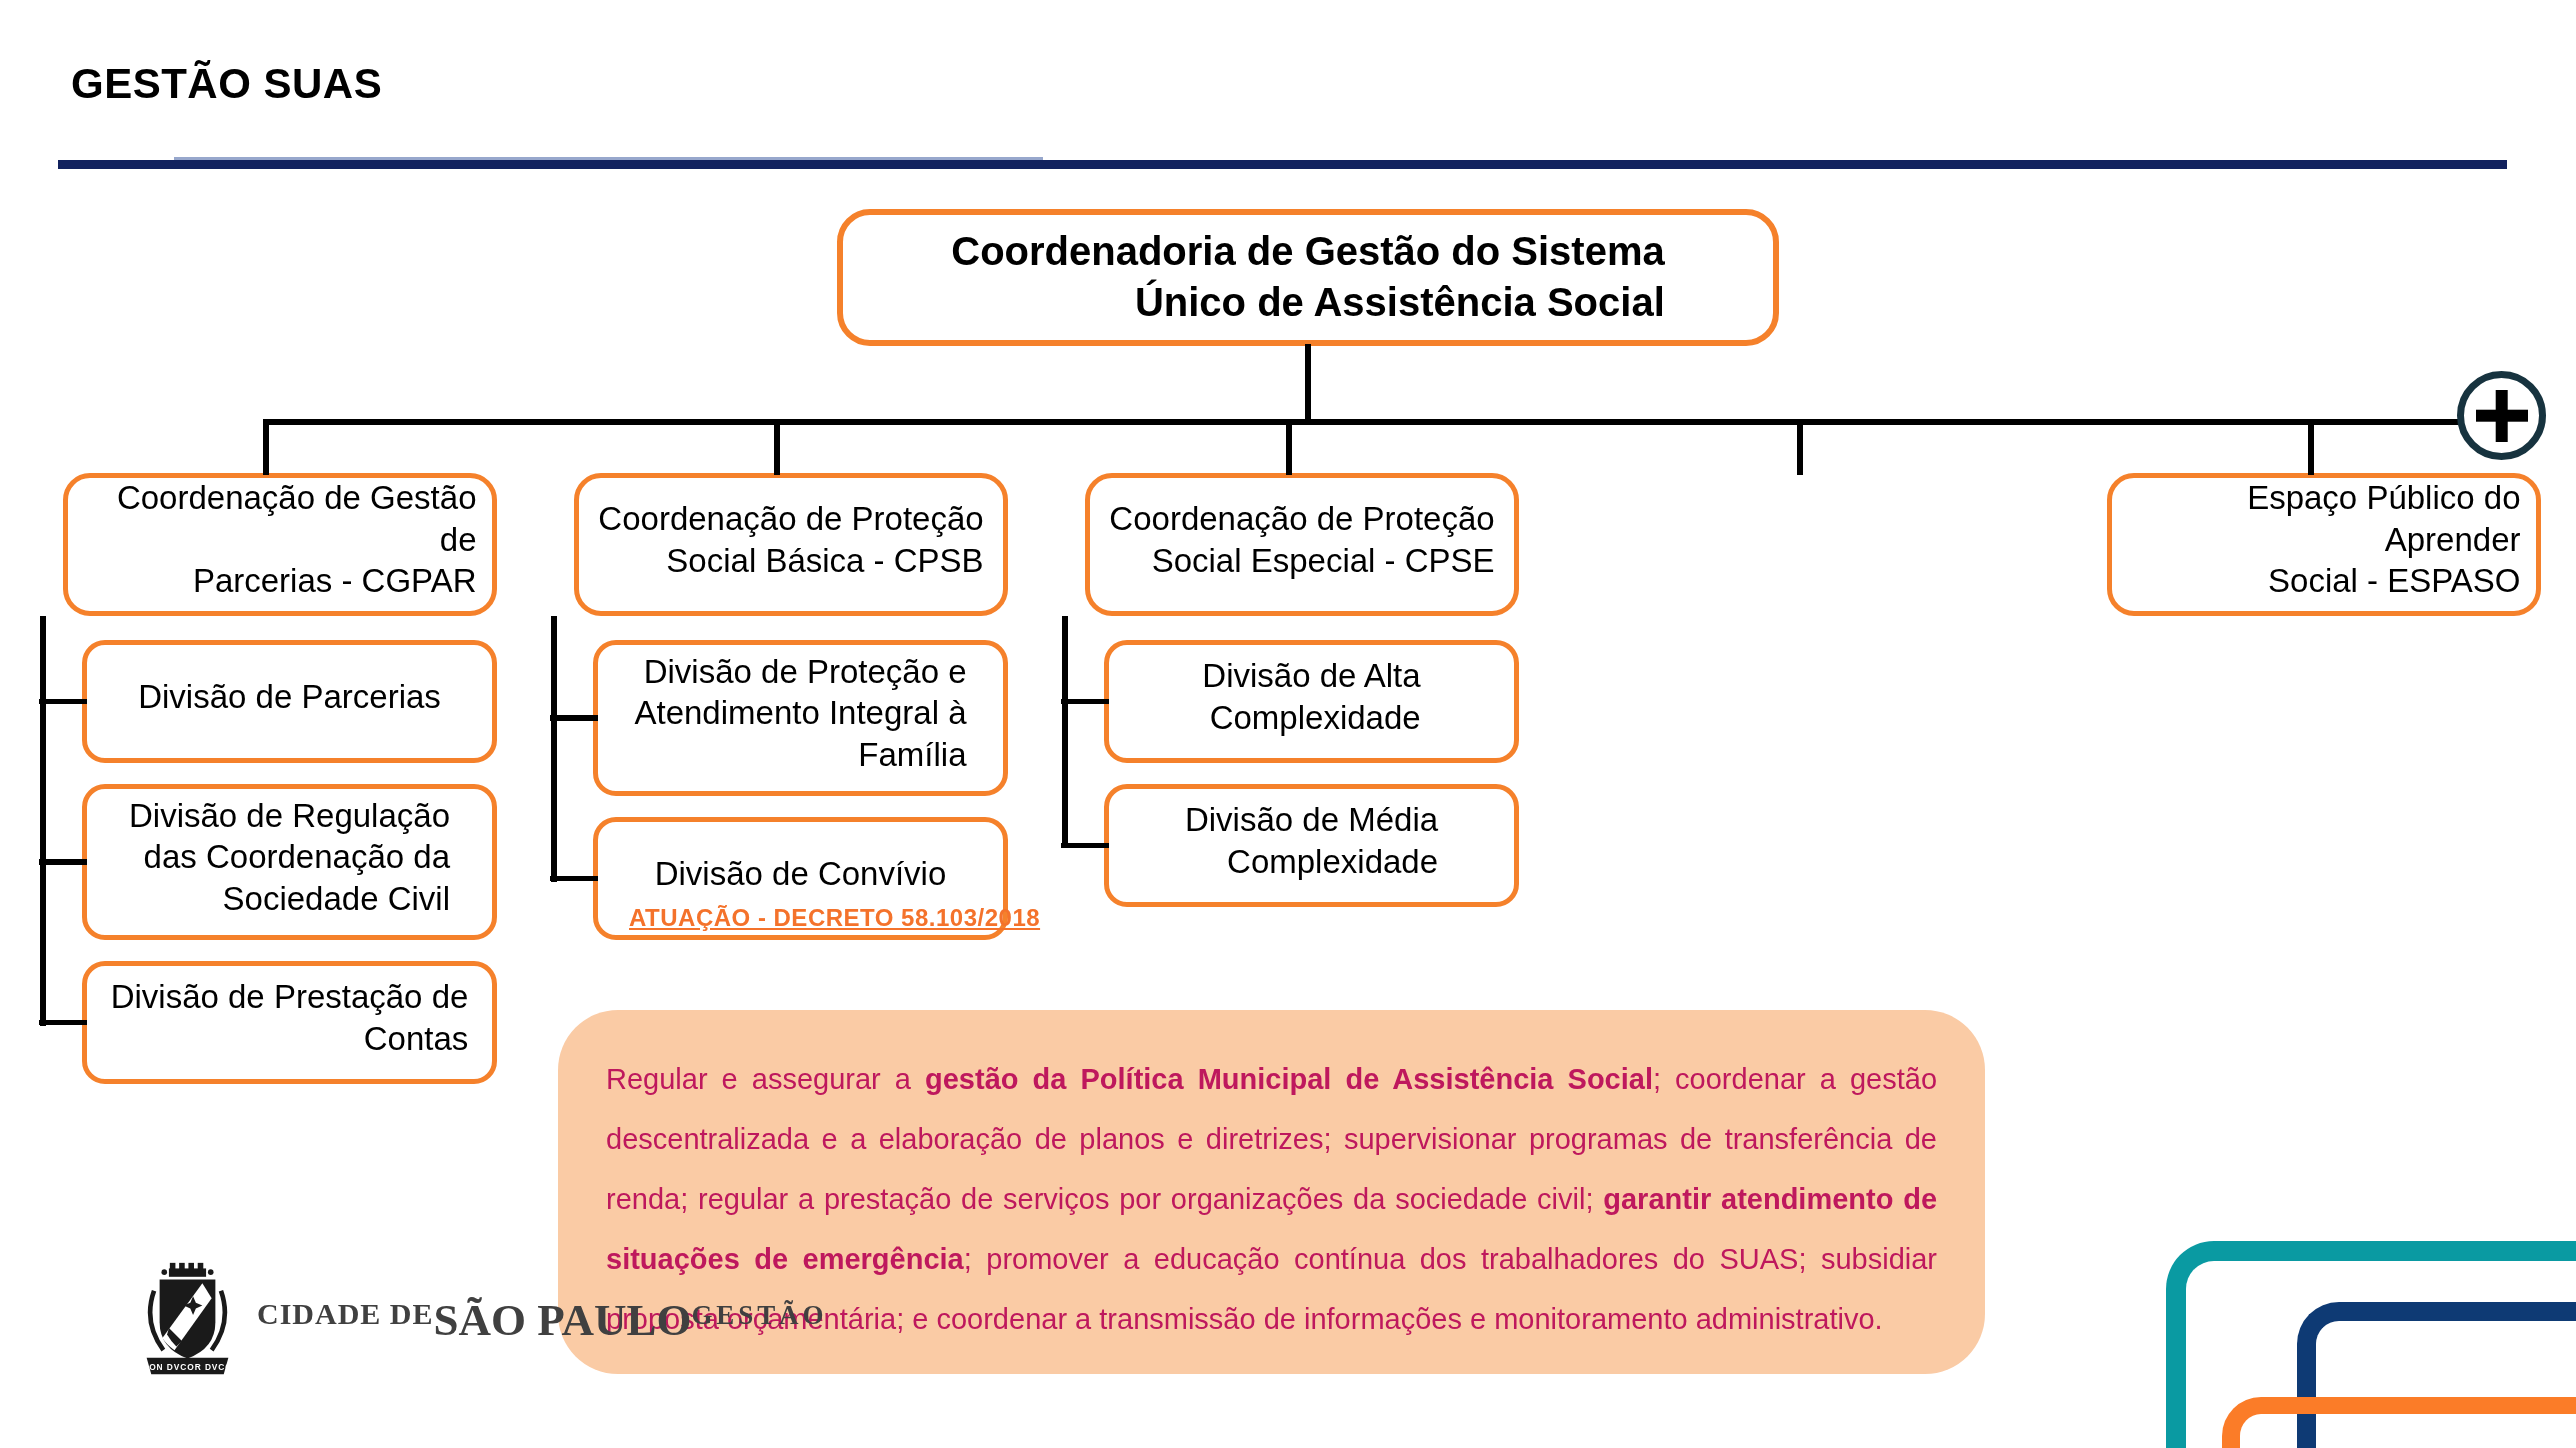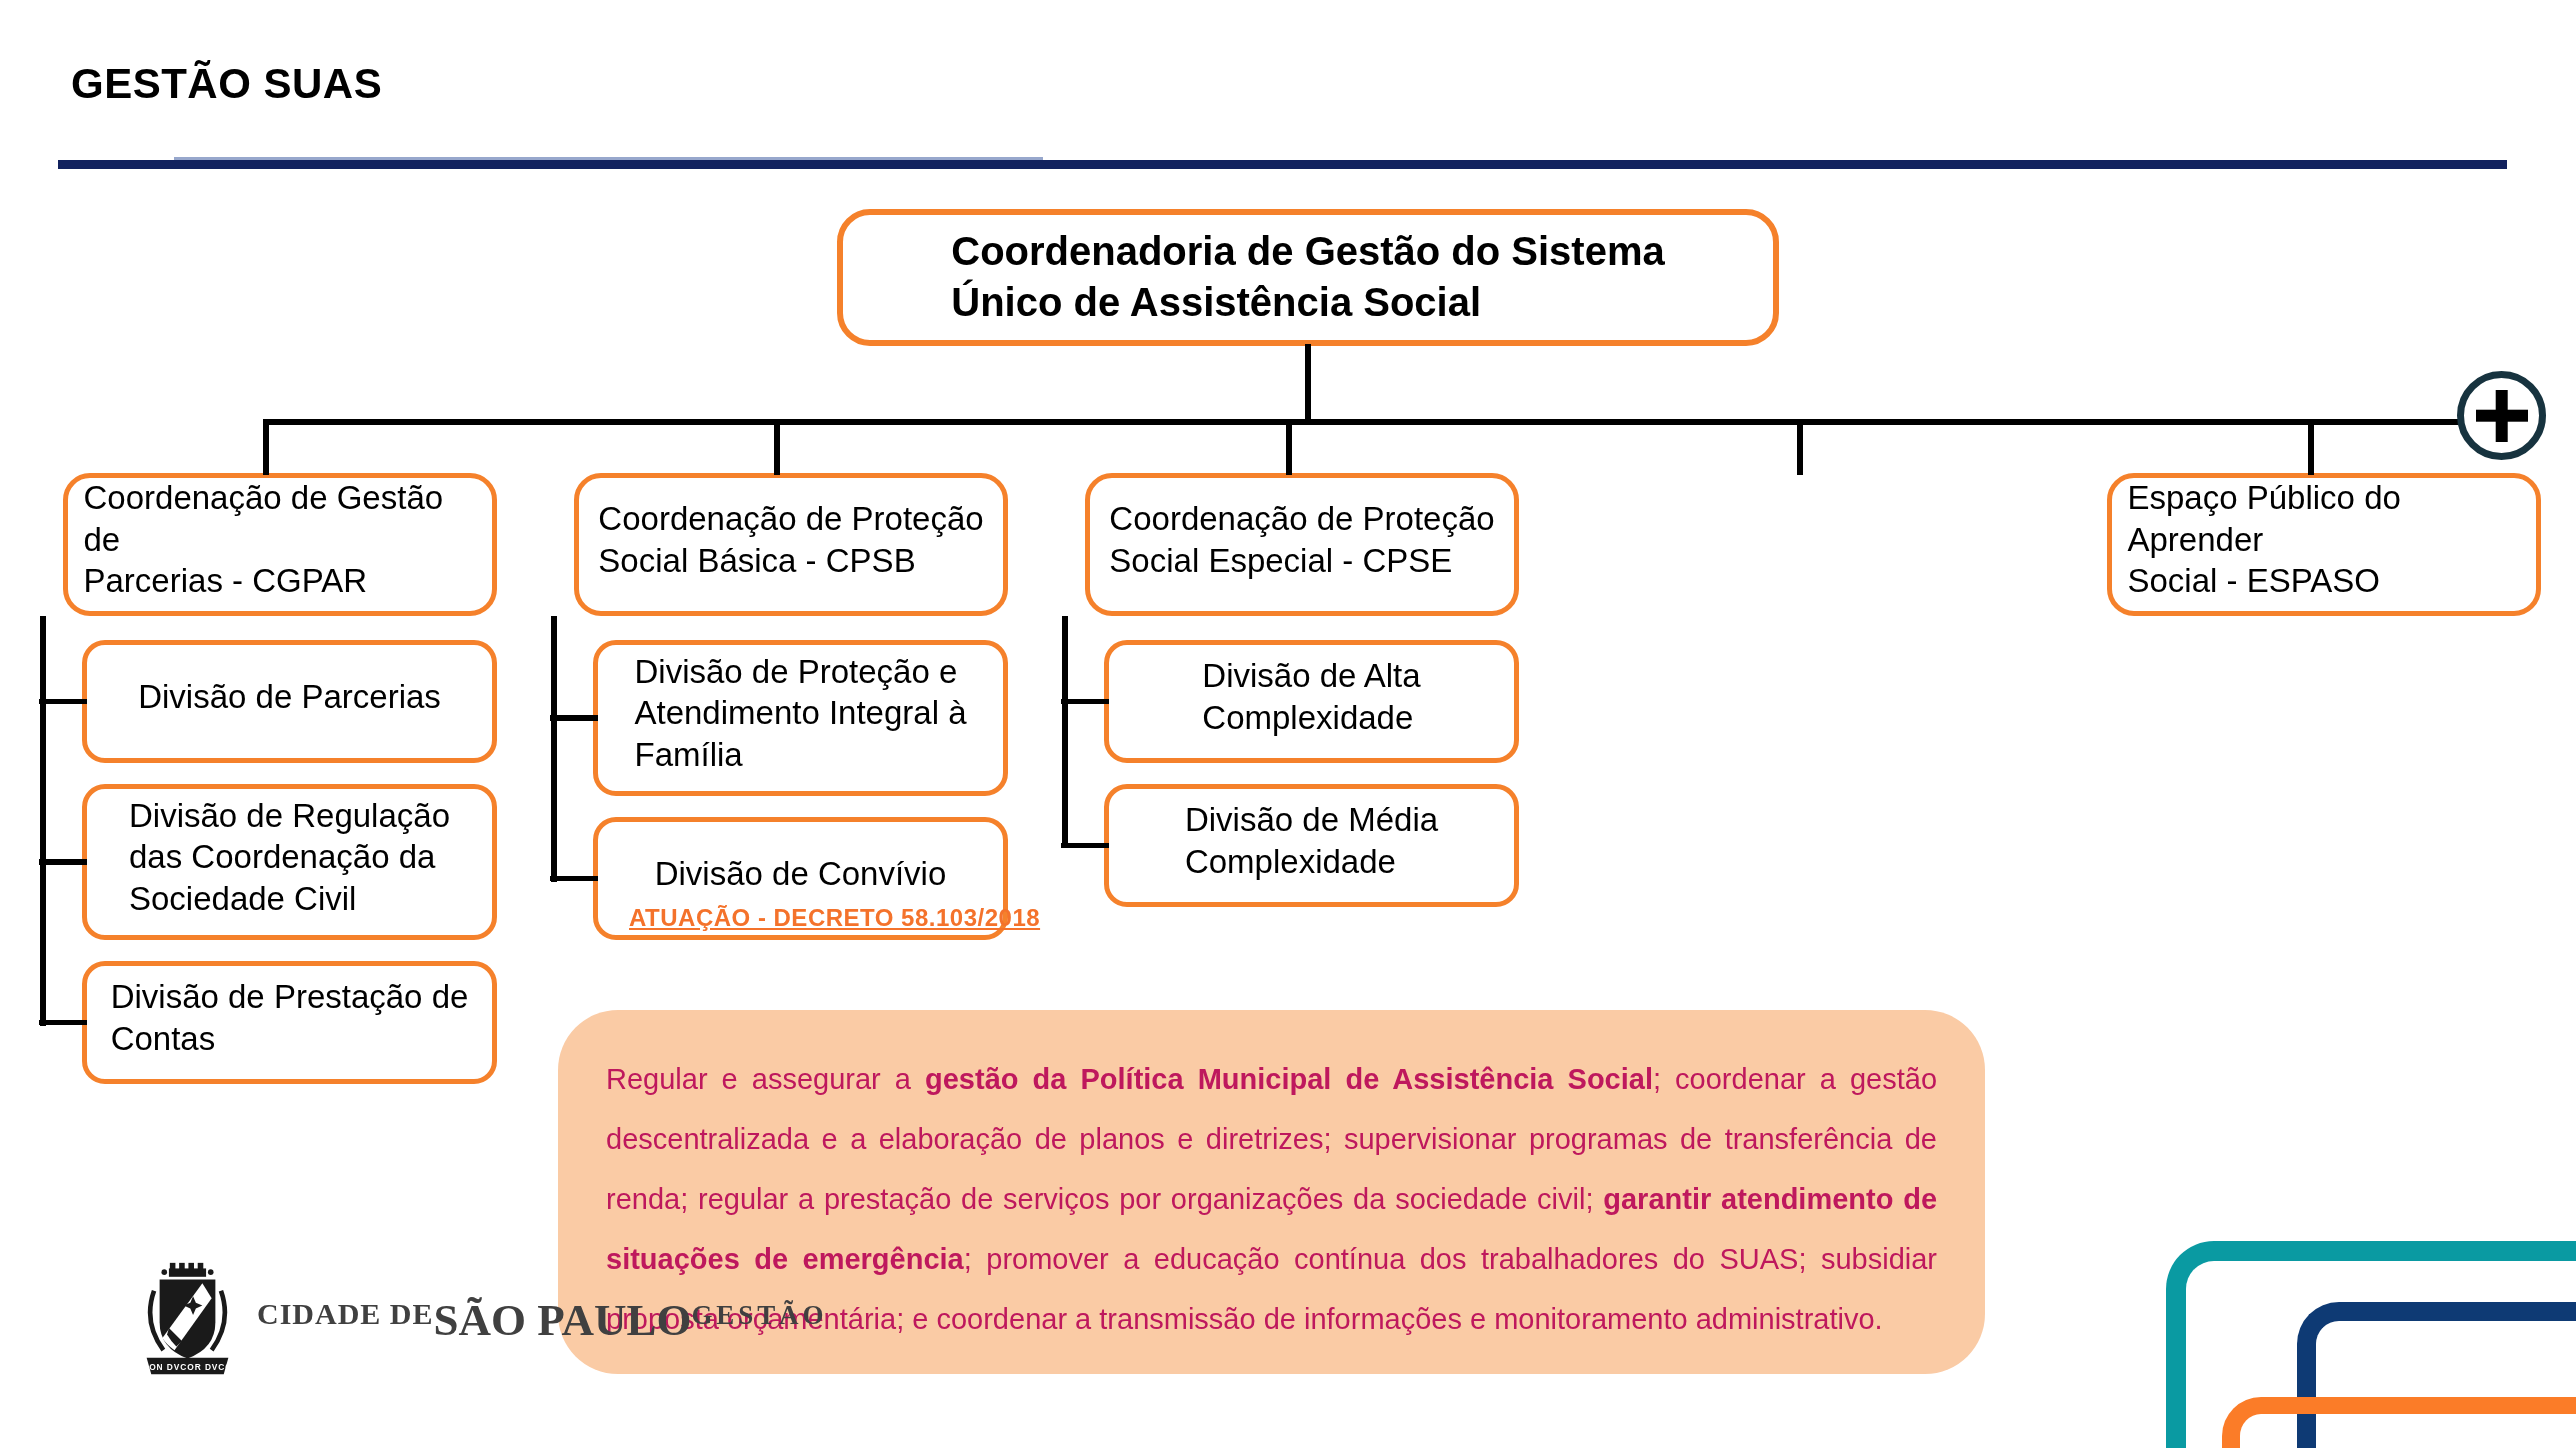--- a/index.html
+++ b/index.html
@@ -8,21 +8,21 @@
     font-family:"Liberation Sans", sans-serif;color:#000;
   }
   .title{
     position:absolute;left:71px;top:60px;font-size:42px;font-weight:bold;color:#000;
     letter-spacing:0.5px;
   }
   .rule{position:absolute;left:58px;top:160px;width:2449px;height:8.7px;background:var(--rule-navy);}
   .rule::after{content:"";position:absolute;left:116px;top:-2.9px;width:869px;height:2.9px;background:#97A7CC;}
   .box{
     border:5.8px solid var(--box-border);border-radius:27px;box-sizing:border-box;background:#fff;
-    display:flex;align-items:center;justify-content:center;text-align:left;
+    display:flex;align-items:center;justify-content:center;text-align:right;
     font-size:33px;line-height:1.26;padding:5.8px 15.5px 15.5px 15.5px;
   }
   .box span{white-space:pre-line;}
   .root-box{
     position:absolute;left:837px;top:209px;width:942px;height:137px;
     border-width:6.8px;border-radius:33px;font-size:40px;font-weight:bold;padding-bottom:7.7px;
   }
   .root-stub{position:absolute;left:1305px;top:344px;width:5.8px;height:81px;background:#000;}
   #connector-h{position:absolute;top:419px;height:5.8px;background:#000;}
   .col-stub{position:absolute;top:419px;width:5.8px;height:56px;background:#000;}

